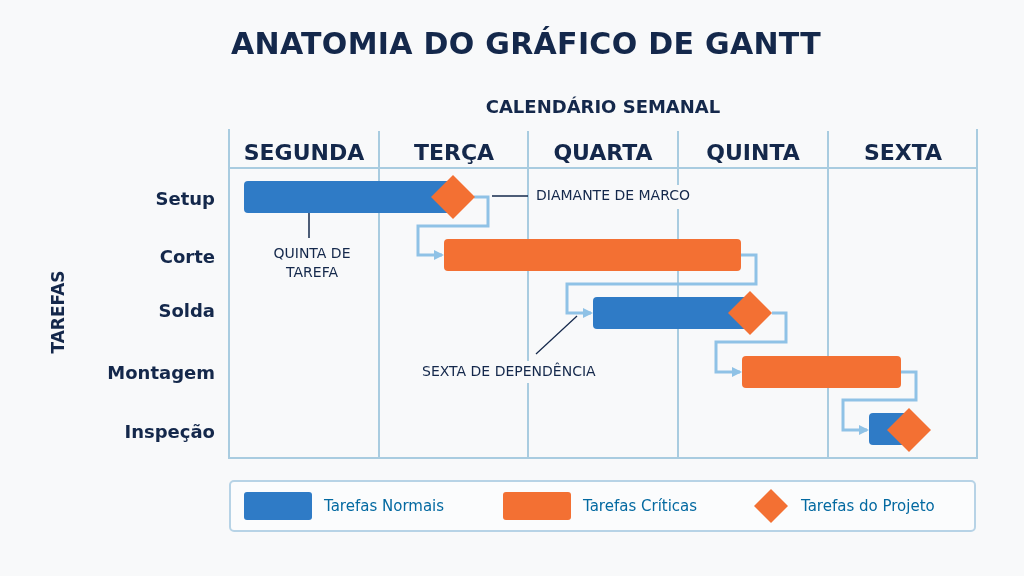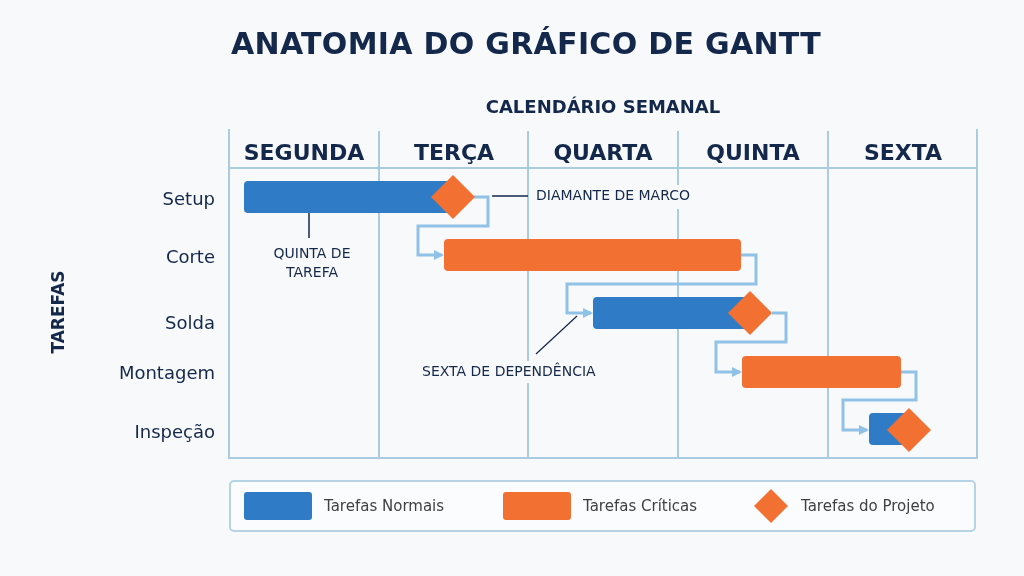--- a/index.html
+++ b/index.html
@@ -20,57 +20,57 @@
       left: 0; top: 96px; width: 1206px; text-align: center;
       font-size: 18px; font-weight: bold; color: #14284b;
     }
     #axis-label {
       left: 58px; top: 312px;
       transform: translate(-50%, -50%) rotate(-90deg);
       font-size: 17px; font-weight: bold; white-space: nowrap;
     }
     .task-label {
       position: absolute; right: 809px; width: 180px; text-align: right;
-      font-size: 18px; font-weight: normal; transform: translateY(-50%);
+      font-size: 18px; font-weight: bold; transform: translateY(-50%);
     }
     .day-label {
       position: absolute; top: 140px; width: 150px; text-align: center;
       font-size: 22px; font-weight: bold;
     }
     .annot {
       position: absolute; font-size: 14px; font-weight: normal;
       color: #14284b; background: #f8f9fa; line-height: 19px;
     }
     svg#gantt { position: absolute; left: 0; top: 0; }
     #legend {
       position: absolute; left: 229px; top: 480px; width: 747px; height: 52px;
       border: 2px solid #b7d3e6; border-radius: 5px; background: #fbfcfd;
       box-sizing: border-box;
     }
     .legend-item { position: absolute; top: 0; height: 48px; display: flex; align-items: center; }
     .swatch { width: 68px; height: 28px; border-radius: 3px; }
-    .legend-text { font-size: 15px; margin-left: 12px; color: #404040; }
+    .legend-text { font-size: 15px; margin-left: 12px; color: #0369a1; }
     .diamond-swatch { width: 24px; height: 24px; transform: rotate(45deg); margin: 0 6px; }
   </style>
 </head>
 <body>
 
 <div id="title" class="abs">ANATOMIA DO GRÁFICO DE GANTT</div>
 <div id="subtitle" class="abs">CALENDÁRIO SEMANAL</div>
 <div id="axis-label" class="abs">TAREFAS</div>
 
 <div class="day-label" style="left:229px">SEGUNDA</div>
 <div class="day-label" style="left:379px">TERÇA</div>
 <div class="day-label" style="left:528px">QUARTA</div>
 <div class="day-label" style="left:678px">QUINTA</div>
 <div class="day-label" style="left:828px">SEXTA</div>
 
 <div class="task-label" style="top:198px">Setup</div>
 <div class="task-label" style="top:256px">Corte</div>
-<div class="task-label" style="top:322px">Solda</div>
+<div class="task-label" style="top:310px">Solda</div>
 <div class="task-label" style="top:372px">Montagem</div>
 <div class="task-label" style="top:431px">Inspeção</div>
 
 <svg id="gantt" width="1024" height="576">
   <defs>
     <marker id="arr" markerWidth="10" markerHeight="10" refX="8" refY="5" orient="auto" markerUnits="userSpaceOnUse">
       <path d="M0,0 L10,5 L0,10 z" fill="#8fc2e6"></path>
     </marker>
   </defs>
 

